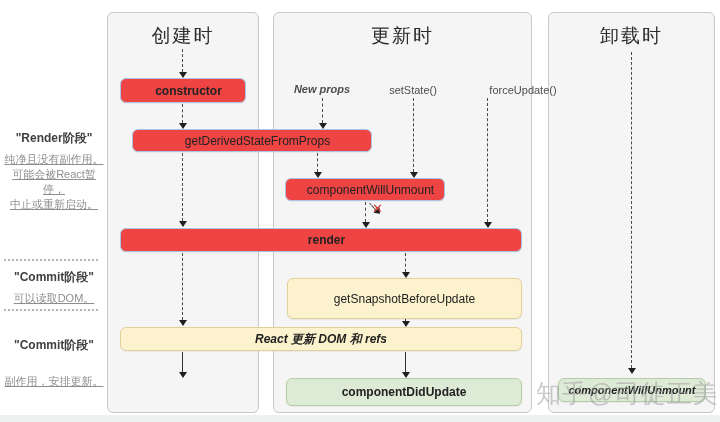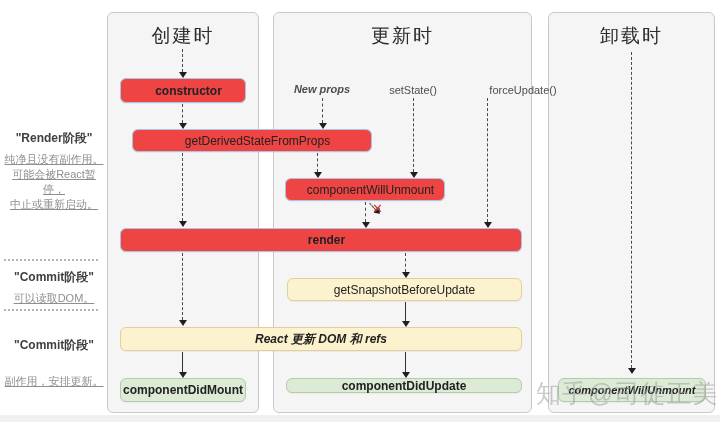--- a/index.html
+++ b/index.html
@@ -95,21 +95,20 @@
   <div class="varrow" style="left:405px;top:253px;height:19px;"></div>
   <div class="varrow solid" style="left:405px;top:302px;height:19px;"></div>
   <div class="varrow solid" style="left:405px;top:352px;height:20px;"></div>
 
   <div class="varrow" style="left:631px;top:52px;height:316px;"></div>
 
   <div class="node blue bold" style="left:120px;top:78px;width:126px;height:25px;">constructor</div>
   <div class="node blue" style="left:132px;top:129px;width:240px;height:23px;">getDerivedStateFromProps</div>
   <div class="node blue" style="left:285px;top:178px;width:160px;height:23px;">componentWillUnmount</div>
   <div class="node blue bold" style="left:120px;top:228px;width:402px;height:24px;">render</div>
-  <div class="node yellow" style="left:287px;top:278px;width:235px;height:23px;">getSnapshotBeforeUpdate</div>
+  <div class="node yellow" style="left:287px;top:278px;width:235px;height:41px;">getSnapshotBeforeUpdate</div>
   <div class="node yellow italic" style="left:120px;top:327px;width:402px;height:24px;">React 更新 DOM 和 refs</div>
-  <div class="node green bold" style="left:120px;top:378px;width:126px;height:24px;">componentDidMount</div>
-  <div class="node green bold" style="left:286px;top:378px;width:236px;height:15px;">componentDidUpdate</div>
+  <div class="node green bold" style="left:286px;top:378px;width:236px;height:28px;">componentDidUpdate</div>
   <div class="node green bold" style="left:558px;top:378px;width:148px;height:24px;font-size:11px;font-style:italic;">componentWillUnmount</div>
 
   <div class="watermark" style="left:536px;top:377px;">知乎@司徒正美</div>
 
 </div>
 
 </body></html>

